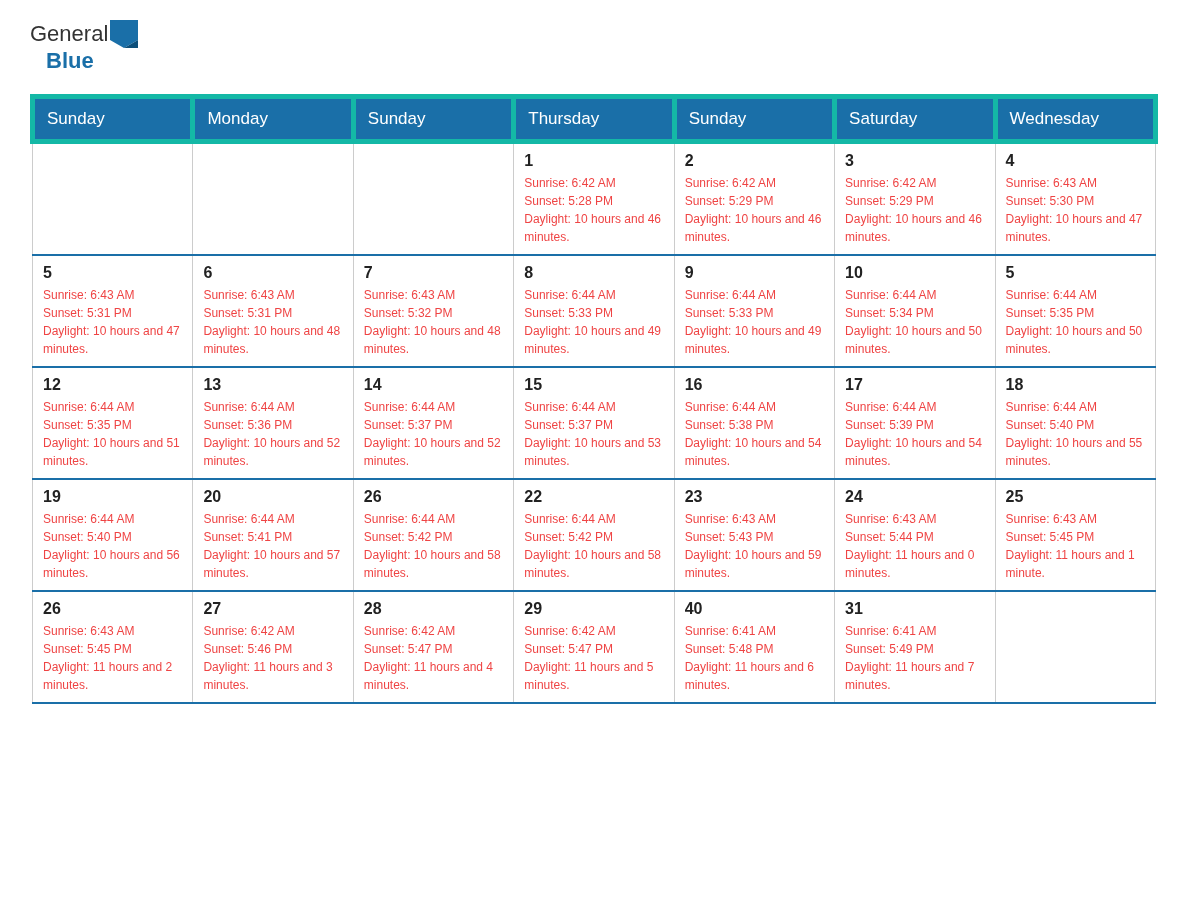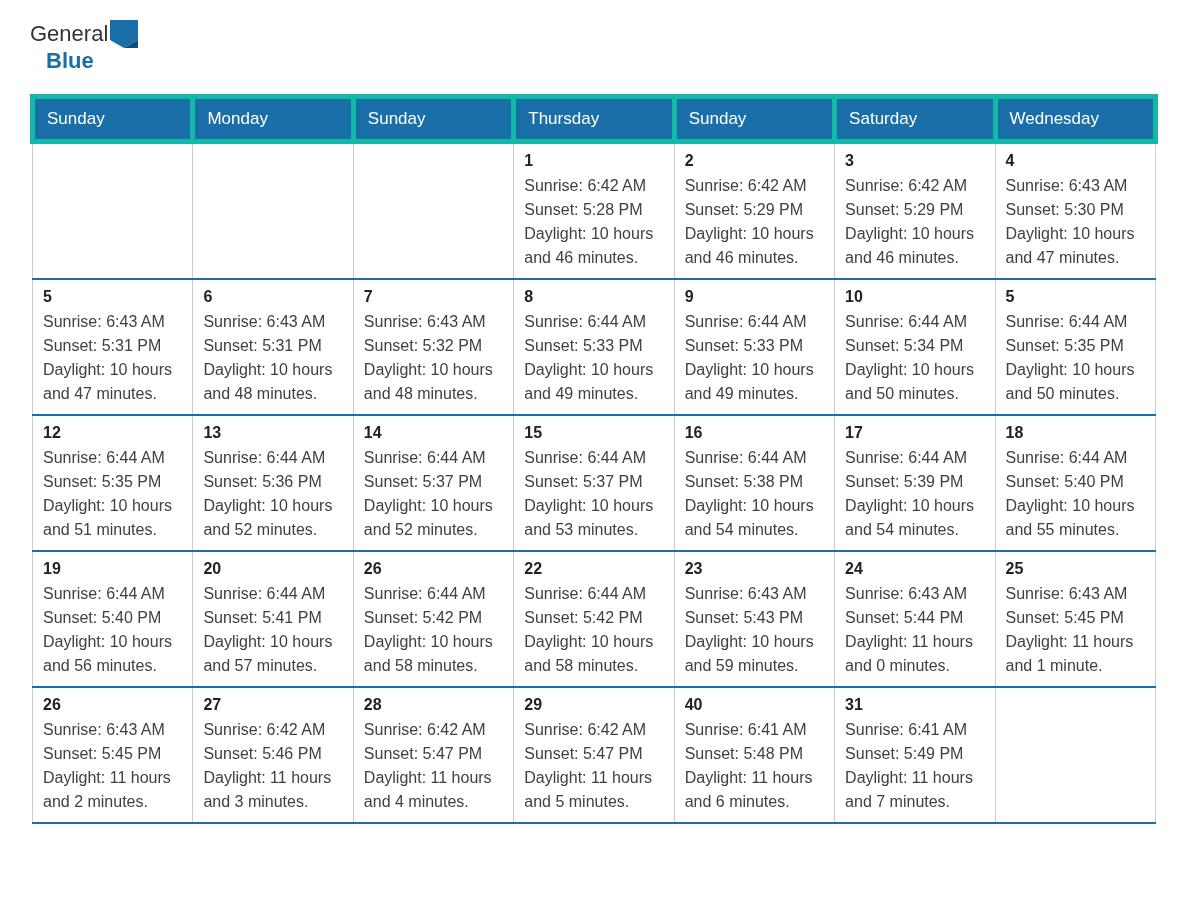--- a/index.html
+++ b/index.html
@@ -84,22 +84,22 @@
       border-bottom: 2px solid #1a6fa8;
     }
     .day-number {
       font-size: 16px;
       font-weight: 600;
       color: #222;
       display: block;
       margin-bottom: 4px;
     }
     .day-info {
-      font-size: 16px;
-      color: #404040;
+      font-size: 12px;
+      color: #ef4444;
       line-height: 1.5;
     }
     .empty-cell {
       background: #fff;
     }
   </style>
 </head>
 <body>
 
 <div class="header">

